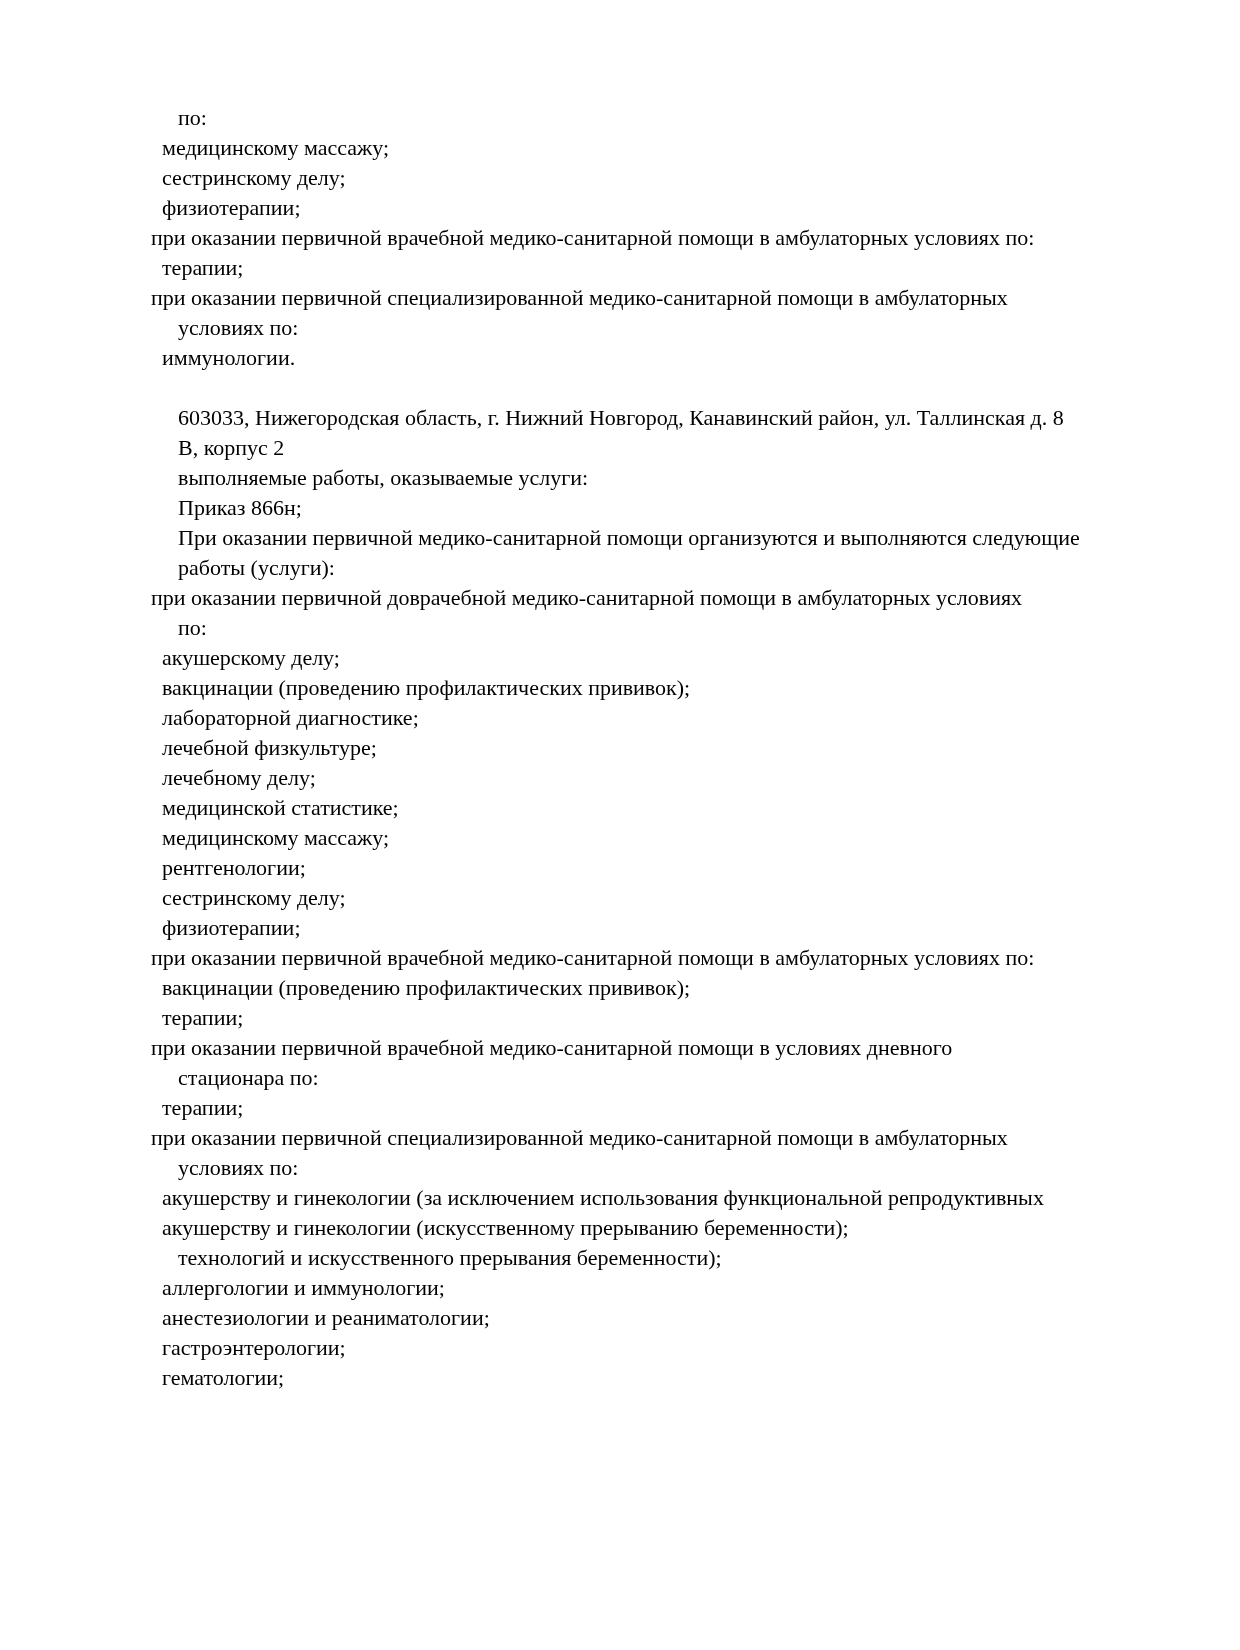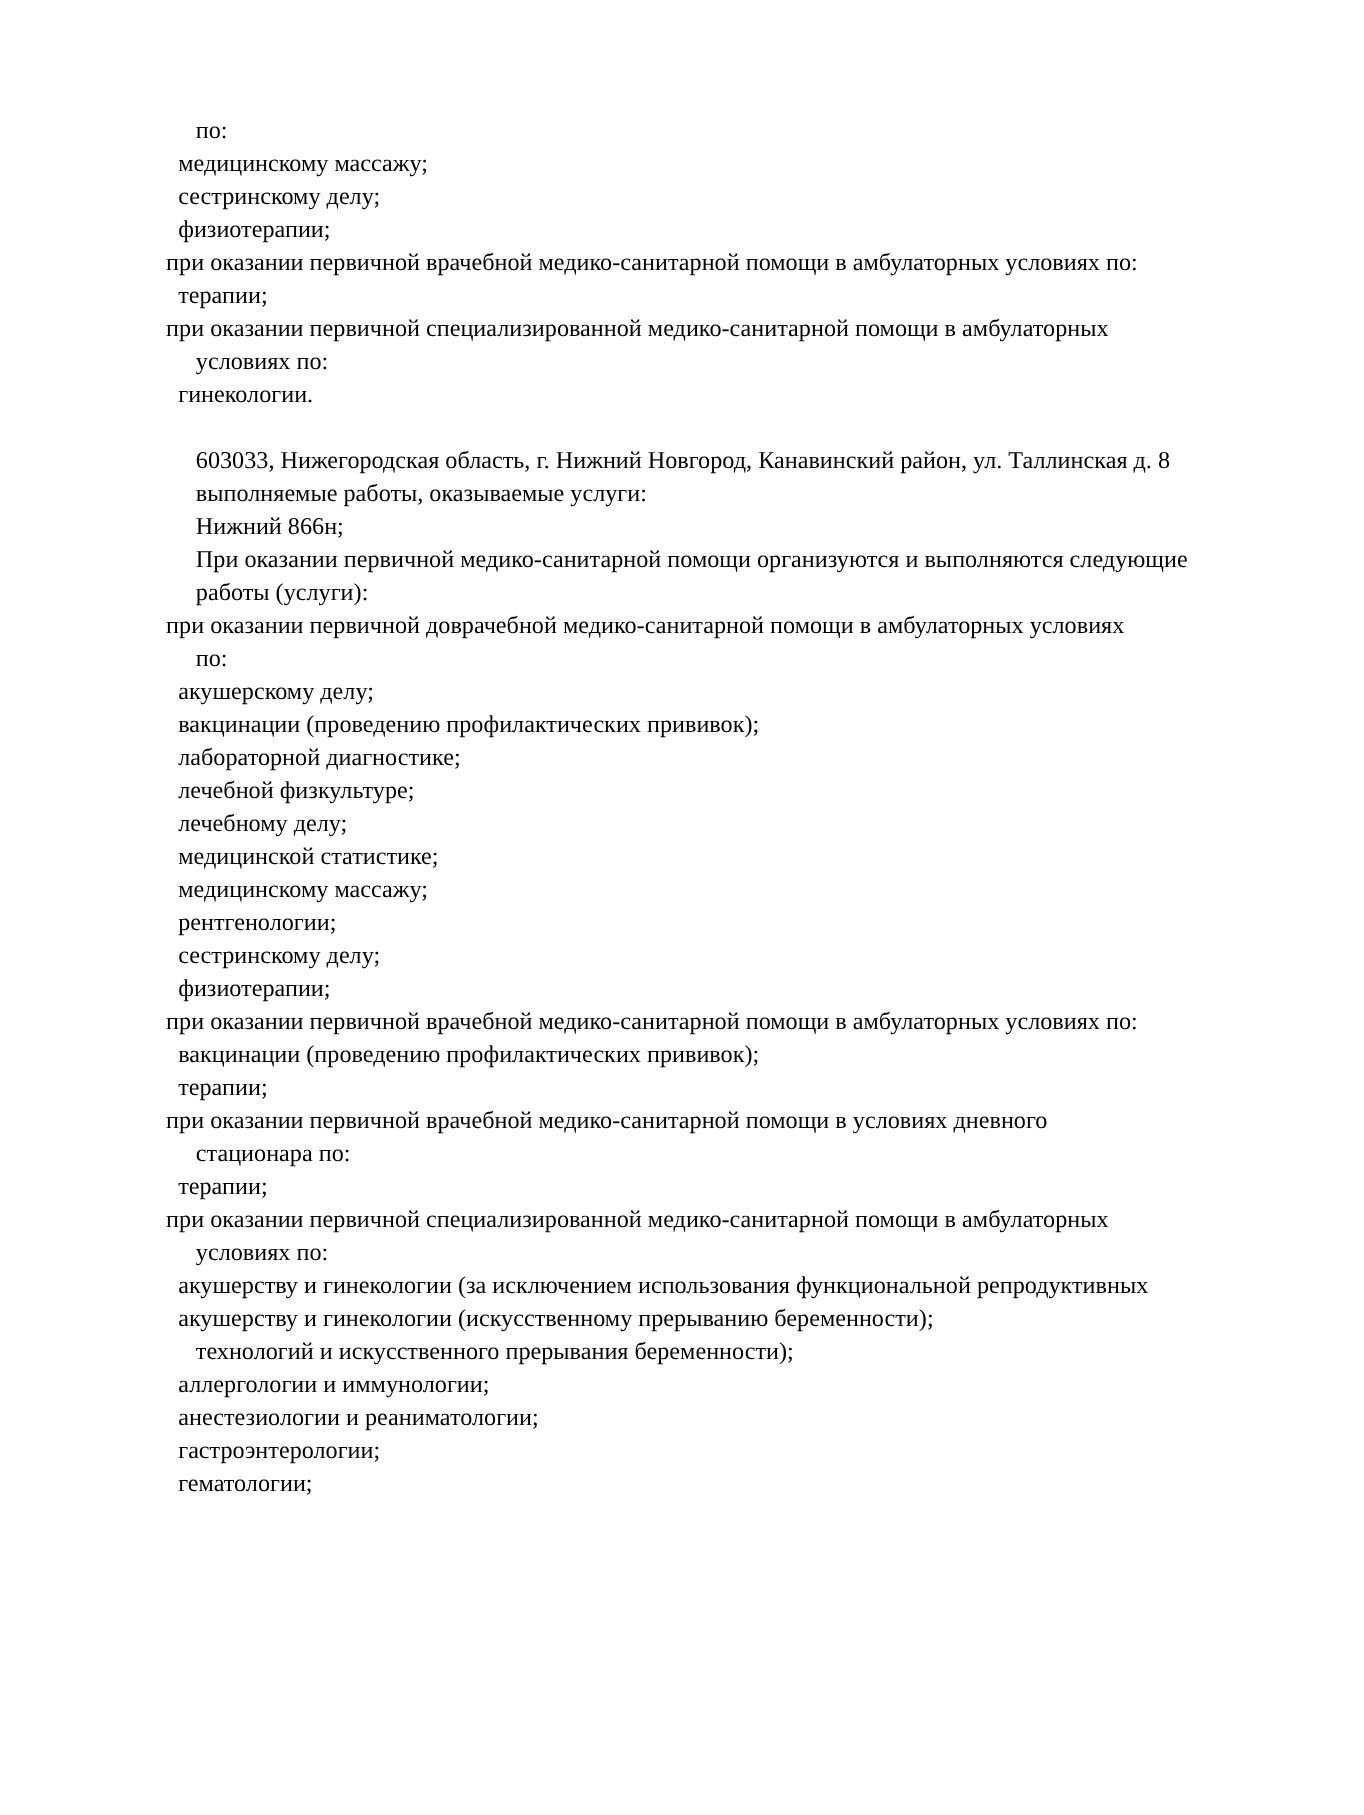--- a/index.html
+++ b/index.html
@@ -46,25 +46,26 @@
 <div class="page">
   <div class="text-block">
       <div class="line indent-0">по:</div>
       <div class="line indent-2">медицинскому массажу;</div>
       <div class="line indent-2">сестринскому делу;</div>
       <div class="line indent-2">физиотерапии;</div>
       <div class="line indent-1">при оказании первичной врачебной медико-санитарной помощи в амбулаторных условиях по:</div>
       <div class="line indent-2">терапии;</div>
       <div class="line indent-1">при оказании первичной специализированной медико-санитарной помощи в амбулаторных</div>
       <div class="line indent-0">условиях по:</div>
-      <div class="line indent-2">гинекологии.</div>
+      <div class="line indent-2">иммунологии.</div>
       <div class="line indent-0"></div>
       <div class="line indent-0">603033, Нижегородская область, г. Нижний Новгород, Канавинский район, ул. Таллинская д. 8</div>
+      <div class="line indent-0">В, корпус 2</div>
       <div class="line indent-0">выполняемые работы, оказываемые услуги:</div>
-      <div class="line indent-0">Нижний 866н;</div>
+      <div class="line indent-0">Приказ 866н;</div>
       <div class="line indent-0">При оказании первичной медико-санитарной помощи организуются и выполняются следующие</div>
       <div class="line indent-0">работы (услуги):</div>
       <div class="line indent-1">при оказании первичной доврачебной медико-санитарной помощи в амбулаторных условиях</div>
       <div class="line indent-0">по:</div>
       <div class="line indent-2">акушерскому делу;</div>
       <div class="line indent-2">вакцинации (проведению профилактических прививок);</div>
       <div class="line indent-2">лабораторной диагностике;</div>
       <div class="line indent-2">лечебной физкультуре;</div>
       <div class="line indent-2">лечебному делу;</div>
       <div class="line indent-2">медицинской статистике;</div>

